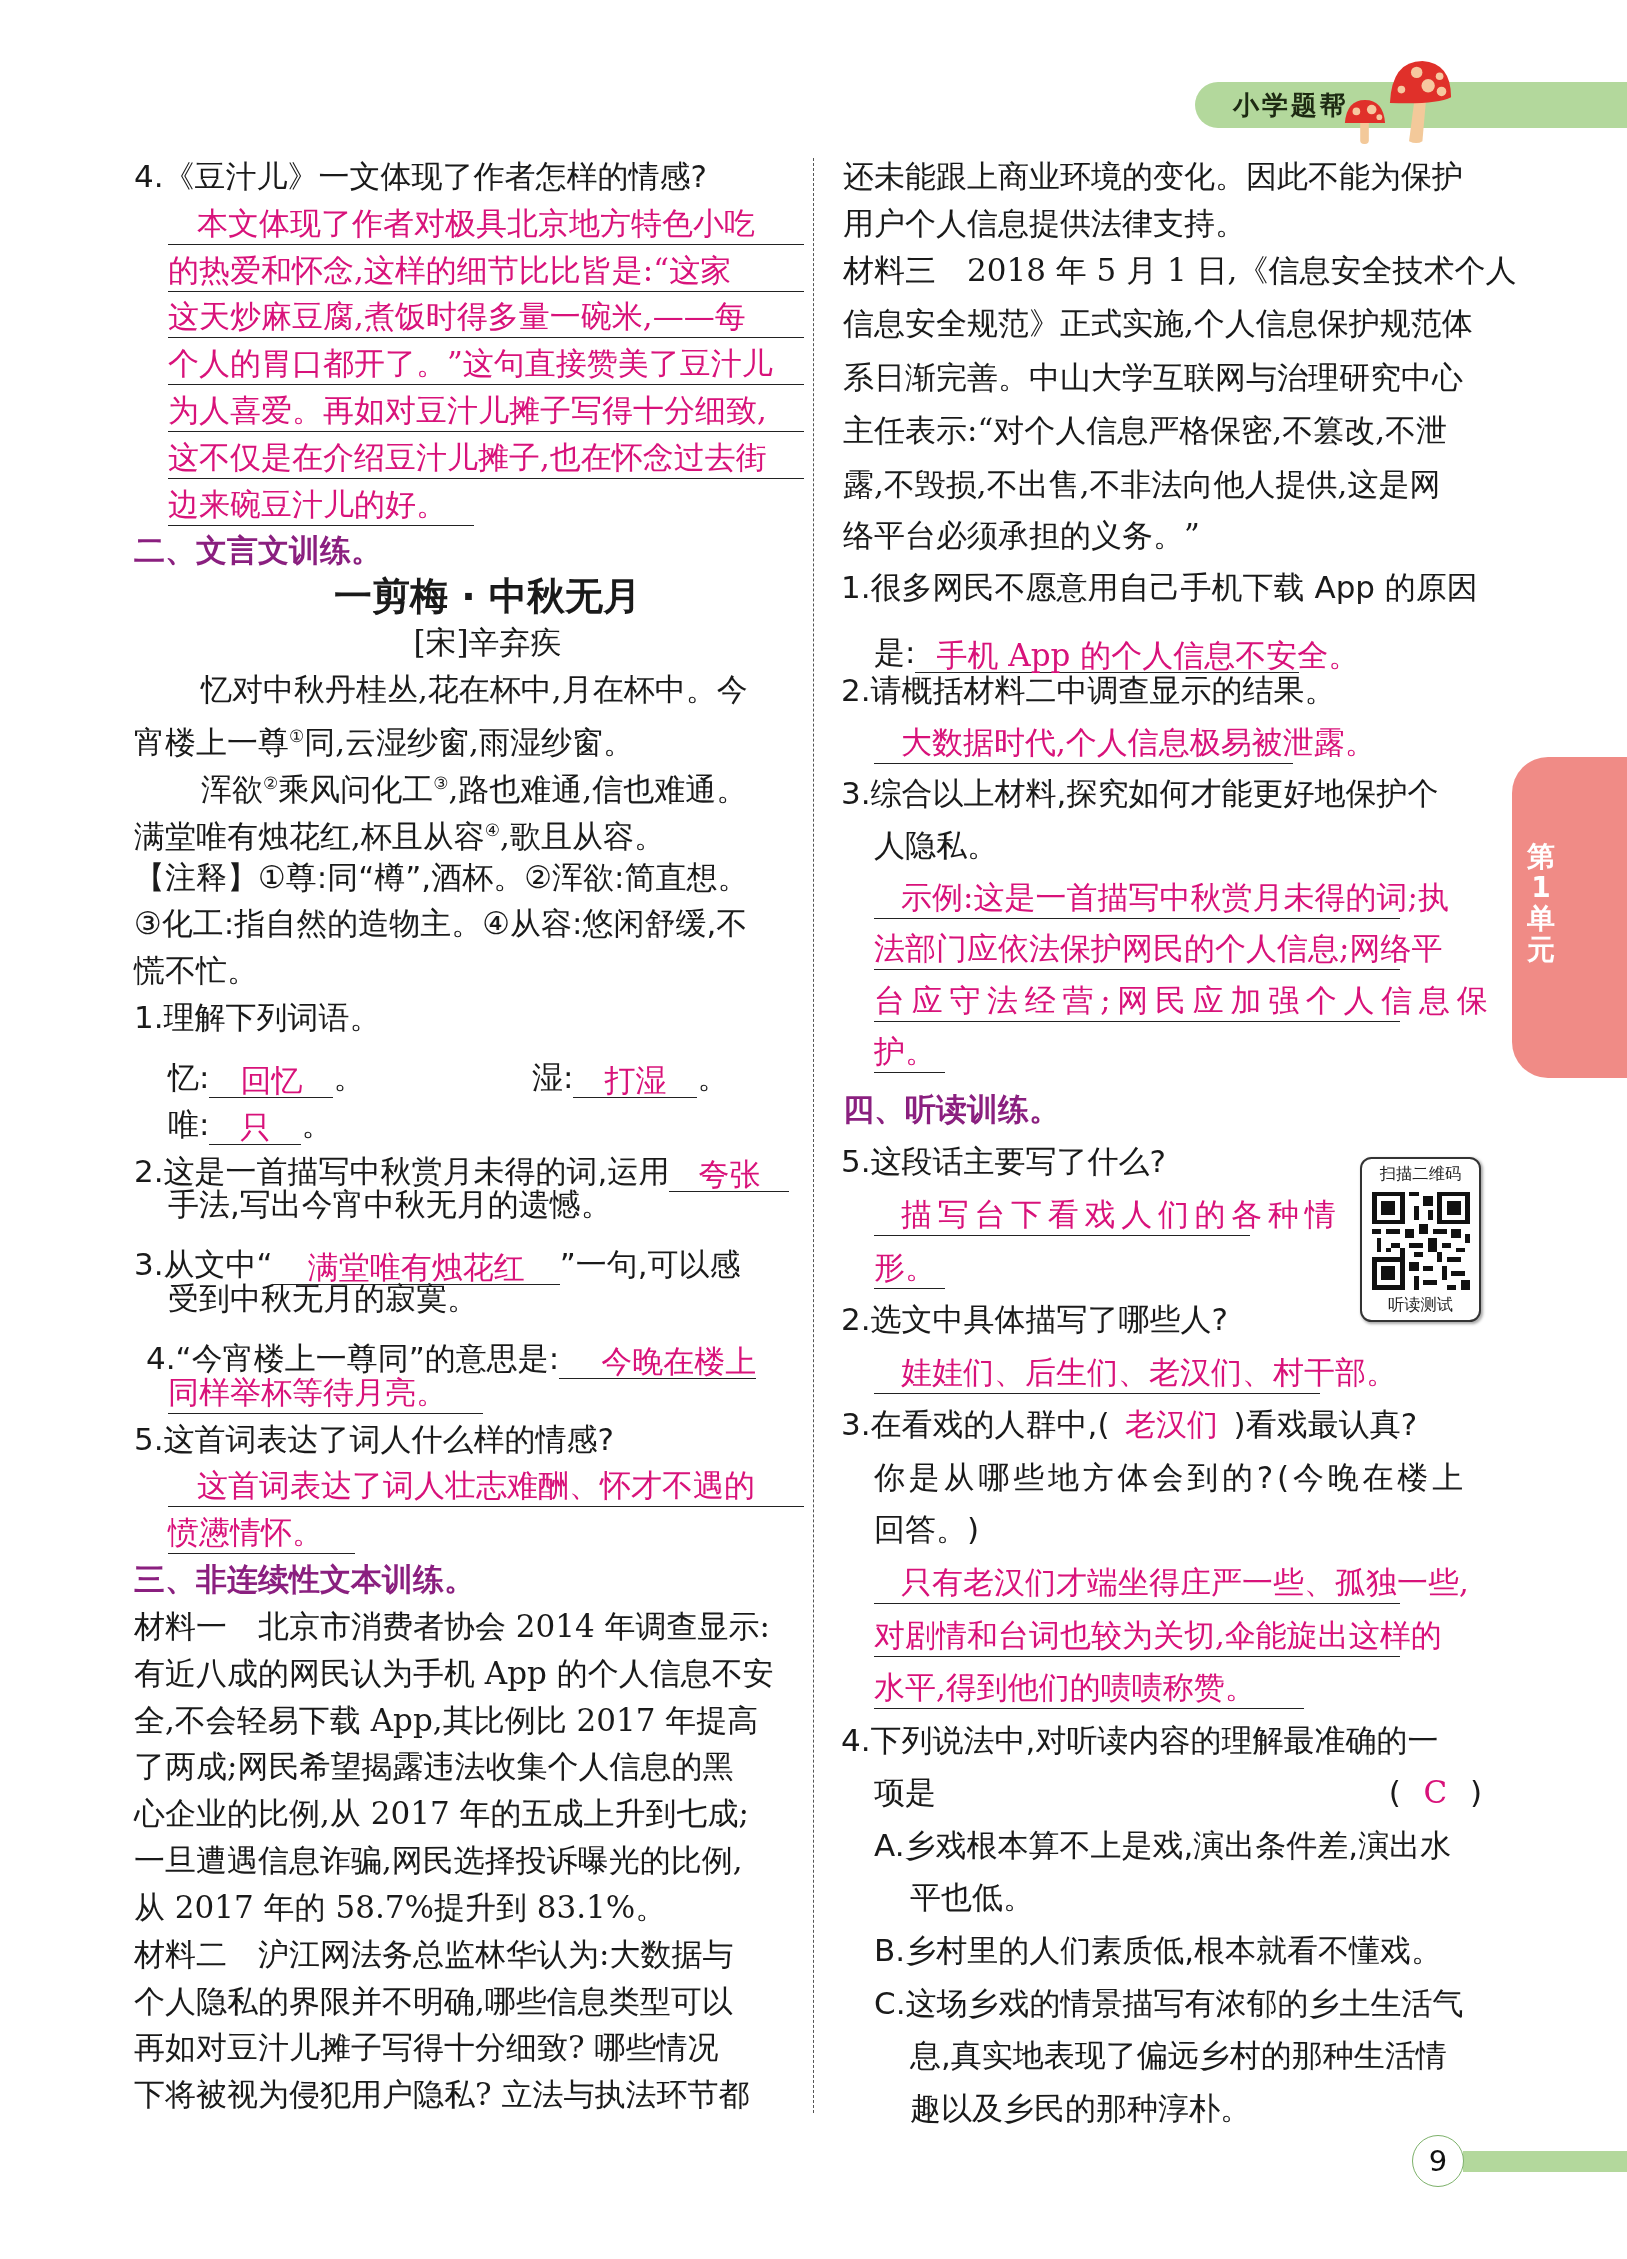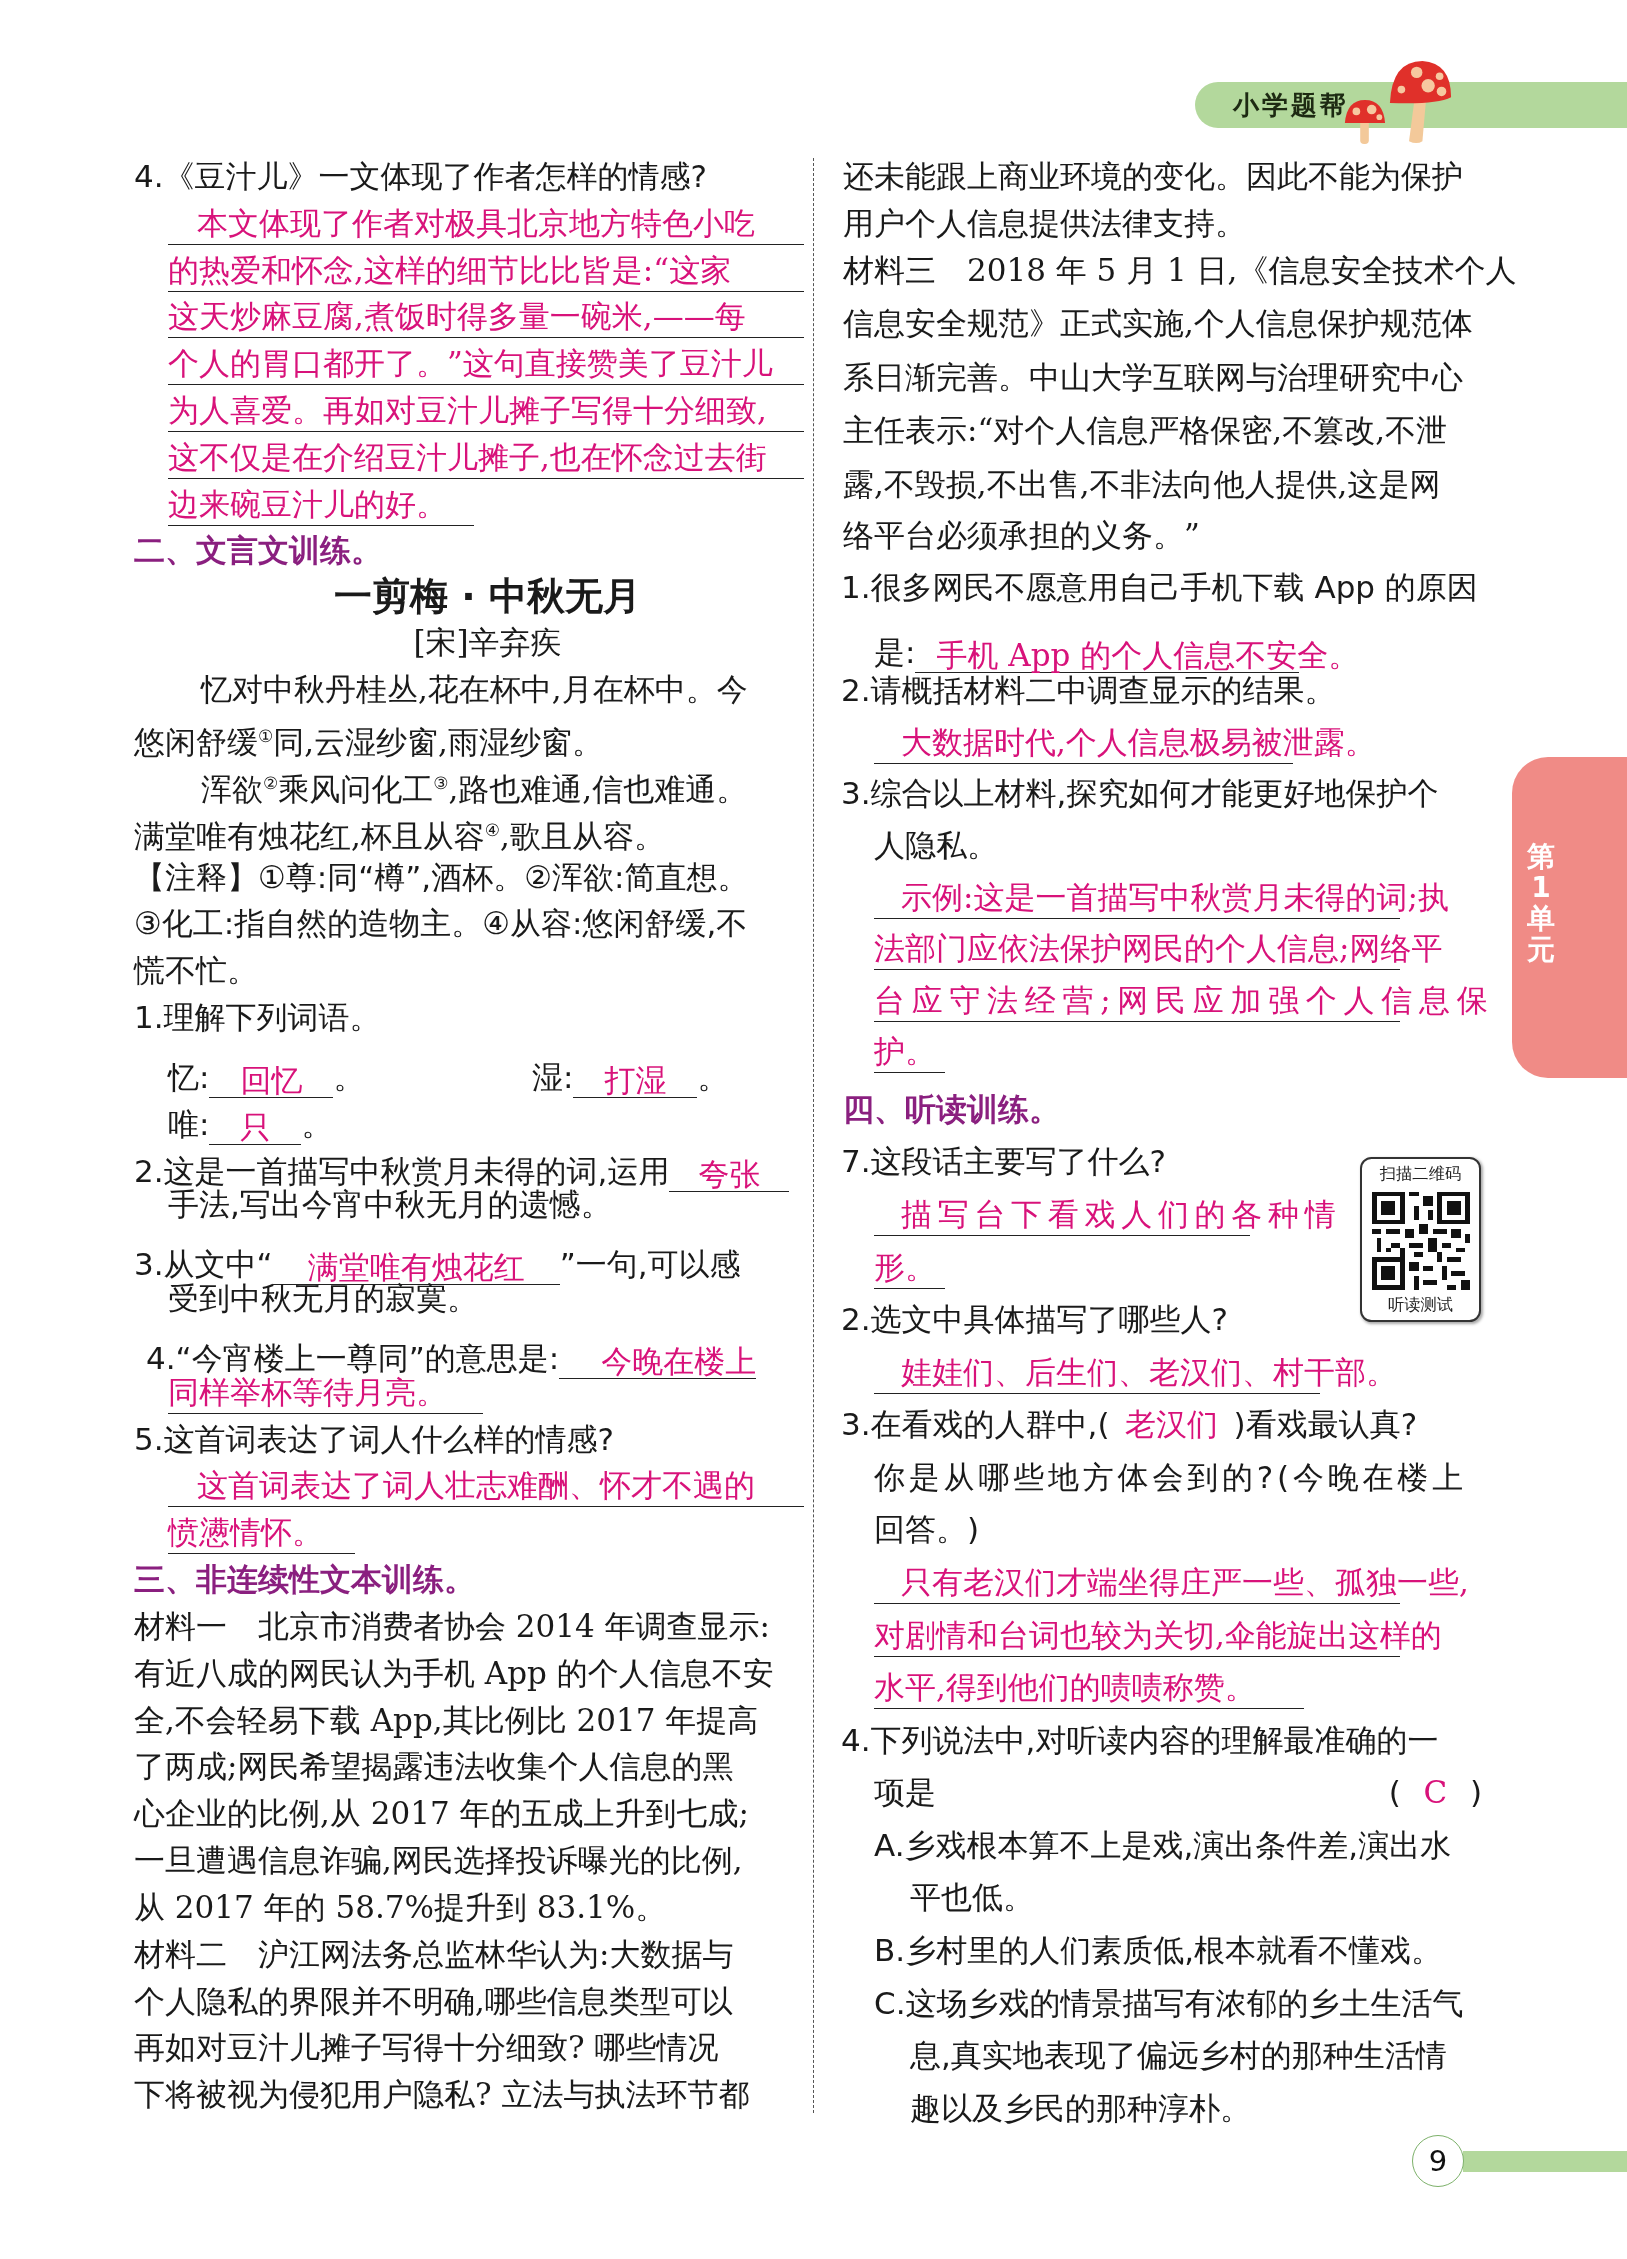--- a/index.html
+++ b/index.html
@@ -77,21 +77,21 @@
     <div class="line ans ul" style="left:168px;top:342px;width:636px">个人的胃口都开了。”这句直接赞美了豆汁儿</div>
     <div class="line ans ul" style="left:168px;top:389px;width:636px">为人喜爱。再如对豆汁儿摊子写得十分细致,</div>
     <div class="line ans ul" style="left:168px;top:436px;width:636px">这不仅是在介绍豆汁儿摊子,也在怀念过去街</div>
     <div class="line ans ul" style="left:168px;top:483px;width:306px">边来碗豆汁儿的好。</div>
 
     <div class="line heading" style="left:134px;top:529px">二、文言文训练。</div>
     <div class="line title" style="left:134px;top:575px;width:669px;text-align:center;padding-left:19px">一剪梅 · 中秋无月</div>
     <div class="line" style="left:134px;top:621px;width:669px;text-align:center;padding-left:19px">[宋]辛弃疾</div>
 
     <div class="line" style="left:201px;top:668px">忆对中秋丹桂丛,花在杯中,月在杯中。今</div>
-    <div class="line" style="left:134px;top:715px"><span>悠闲舒缓</span><sup>①</sup><span>同,云湿纱窗,雨湿纱窗。</span></div>
+    <div class="line" style="left:134px;top:715px"><span>宵楼上一尊</span><sup>①</sup><span>同,云湿纱窗,雨湿纱窗。</span></div>
     <div class="line" style="left:201px;top:762px"><span>浑欲</span><sup>②</sup><span>乘风问化工</span><sup>③</sup><span>,路也难通,信也难通。</span></div>
     <div class="line" style="left:134px;top:809px"><span>满堂唯有烛花红,杯且从容</span><sup>④</sup><span>,歌且从容。</span></div>
 
     <div class="line sans" style="left:134px;top:856px">【注释】①尊:同“樽”,酒杯。②浑欲:简直想。</div>
     <div class="line sans" style="left:134px;top:902px">③化工:指自然的造物主。④从容:悠闲舒缓,不</div>
     <div class="line sans" style="left:134px;top:949px">慌不忙。</div>
 
     <div class="line sans" style="left:134px;top:996px">1.理解下列词语。</div>
     <div class="line sans" style="left:168px;top:1043px">
       <span>忆:</span><span class="blank ans" style="width:124px">回忆</span>。
@@ -207,21 +207,21 @@
             <rect x="17" y="17" width="3" height="1"></rect>
             <rect x="19" y="19" width="2" height="2"></rect>
           <rect x="9" y="18" width="1" height="3"></rect>
             <rect x="11" y="19" width="3" height="1"></rect>
             <rect x="16" y="20" width="2" height="1"></rect>
         </g>
       </svg>
       <div class="qr-bot">听读测试</div>
     </div>
 
-    <div class="line sans" style="left:841px;top:1140px">7.这段话主要写了什么?</div>
+    <div class="line sans" style="left:841px;top:1140px">5.这段话主要写了什么?</div>
     <div class="line ans ul" style="left:874px;top:1193px;width:349px;padding-left:27px;letter-spacing:5.7px">描写台下看戏人们的各种情</div>
     <div class="line ans ul" style="left:874px;top:1246px;width:71px">形。</div>
 
     <div class="line sans" style="left:841px;top:1298px">2.选文中具体描写了哪些人?</div>
     <div class="line ans ul" style="left:874px;top:1351px;width:419px;padding-left:27px">娃娃们、后生们、老汉们、村干部。</div>
 
     <div class="line sans" style="left:841px;top:1403px">
       <span>3.在看戏的人群中,(</span><span class="ans" style="display:inline-block;width:124px;text-align:center">老汉们</span><span>)看戏最认真?</span>
     </div>
     <div class="line sans" style="left:874px;top:1456px;letter-spacing:3.8px">你是从哪些地方体会到的?(今晚在楼上</div>

